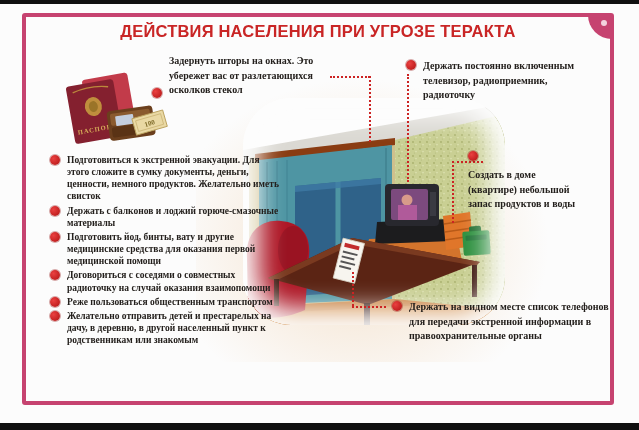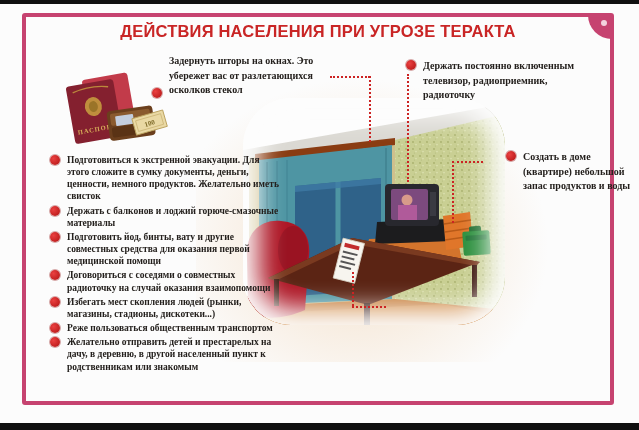--- a/index.html
+++ b/index.html
@@ -178,46 +178,46 @@
     <div class="callout" style="left:126px;top:37px;width:165px;align-items:flex-end;">
       <span class="dot"></span>
       <p style="width:150px;">Задернуть шторы на окнах. Это убережет вас от разлетающихся осколков стекол</p>
     </div>
 
     <div class="callout" style="left:380px;top:42px;width:190px;">
       <span class="dot"></span>
       <p style="width:172px;">Держать постоянно включенным телевизор, радиоприемник, радиоточку</p>
     </div>
 
-    <div class="callout" style="left:480px;top:133px;width:126px;">
+    <div class="callout" style="left:442px;top:133px;width:126px;flex-direction:column;">
       <span class="dot"></span>
       <p style="width:110px;">Создать в доме (квартире) небольшой запас продуктов и воды</p>
     </div>
 
+    <div class="callout" style="left:366px;top:283px;width:230px;">
+      <span class="dot"></span>
+      <p style="width:212px;">Держать на видном месте список телефонов для передачи экстренной информации в правоохранительные органы</p>
+    </div>
 
     <ul class="left-list">
       <li>
         <span class="dot"></span>
         <span class="txt">Подготовиться к экстренной эвакуации. Для этого сложите в сумку документы, деньги, ценности, немного продуктов. Желательно иметь свисток</span>
       </li>
       <li>
         <span class="dot"></span>
         <span class="txt">Держать с балконов и лоджий горюче-смазочные материалы</span>
       </li>
       <li>
         <span class="dot"></span>
-        <span class="txt">Подготовить йод, бинты, вату и другие совместных средства для оказания первой медицинской помощи</span>
+        <span class="txt">Подготовить йод, бинты, вату и другие медицинские средства для оказания первой медицинской помощи</span>
       </li>
       <li>
         <span class="dot"></span>
         <span class="txt">Договориться с соседями о совместных радиоточку на случай оказания взаимопомощи</span>
-      </li>
-      <li>
-        <span class="dot"></span>
-        <span class="txt">Избегать мест скопления людей (рынки, магазины, стадионы, дискотеки...)</span>
       </li>
       <li>
         <span class="dot"></span>
         <span class="txt">Реже пользоваться общественным транспортом</span>
       </li>
       <li>
         <span class="dot"></span>
         <span class="txt">Желательно отправить детей и престарелых на дачу, в деревню, в другой населенный пункт к родственникам или знакомым</span>
       </li>
     </ul>

